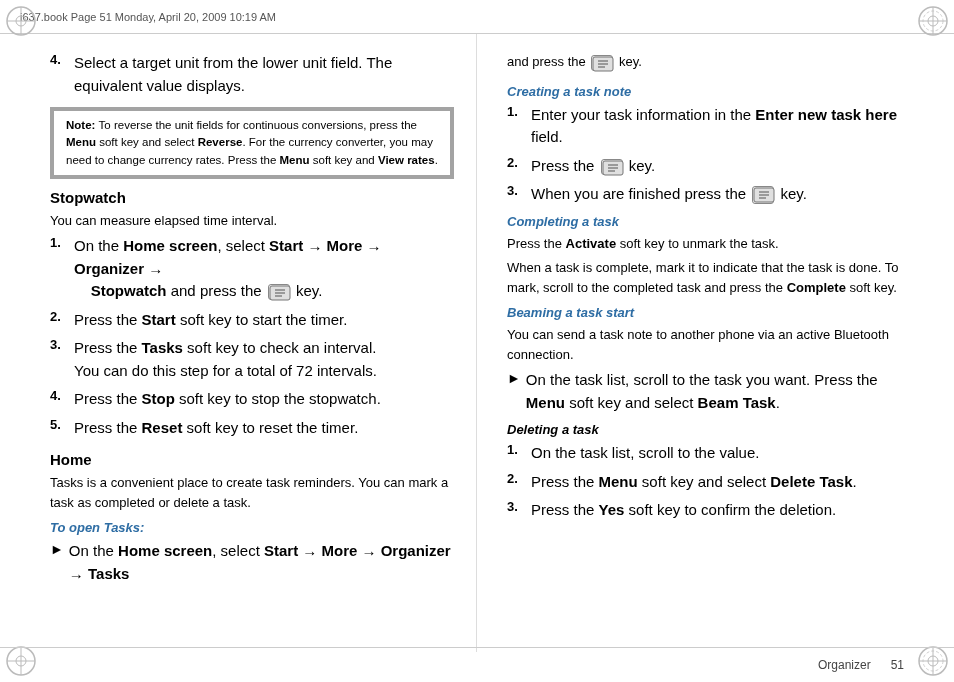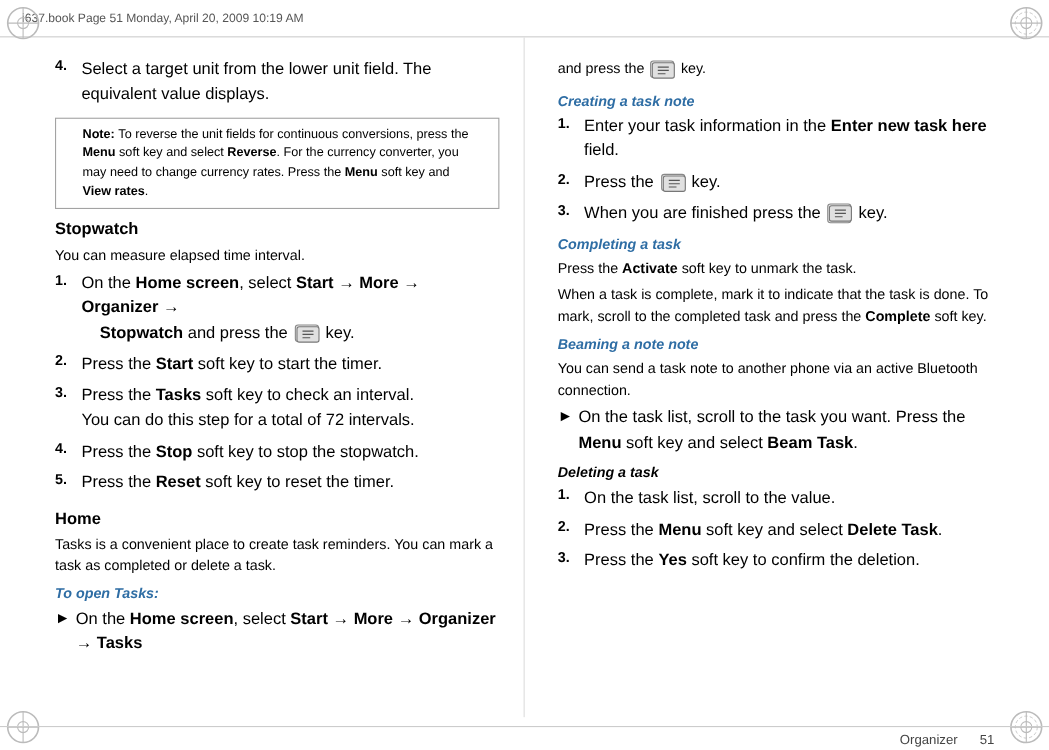--- a/index.html
+++ b/index.html
@@ -78,21 +78,21 @@
       width: 50%;
       padding: 18px 40px 10px 30px;
     }
 
     
     .footer {
       position: absolute;
       bottom: 0;
       left: 0;
       right: 0;
-      height: 22px;
+      height: 35px;
       display: flex;
       align-items: center;
       justify-content: flex-end;
       padding-right: 50px;
       border-top: 1px solid #ccc;
     }
 
     .footer-text {
       font-size: 12px;
       color: #444;
@@ -136,22 +136,22 @@
     }
 
     .body-text {
       font-size: 13px;
       line-height: 1.5;
       margin-bottom: 5px;
     }
 
     
     .note-box {
-      border: 1px solid #a3a3a3;
-      padding: 6px 24px;
+      border: 4px solid #a3a3a3;
+      padding: 6px 12px;
       margin: 10px 0;
       font-size: 11.5px;
       line-height: 1.5;
     }
 
     .note-box .note-label {
       font-weight: bold;
     }
 
     .key-icon-img {
@@ -330,21 +330,21 @@
       <div class="italic-heading">Completing a task</div>
 
       <div class="body-text">
         Press the <b>Activate</b> soft key to unmark the task.
       </div>
 
       <div class="body-text">
         When a task is complete, mark it to indicate that the task is done. To mark, scroll to the completed task and press the <b>Complete</b> soft key.
       </div>
 
-      <div class="italic-heading">Beaming a note note</div>
+      <div class="italic-heading">Beaming a task start</div>
 
       <div class="body-text">
         You can send a task note to another phone via an active Bluetooth connection.
       </div>
 
       <div class="arrow-item">
         <span class="arrow-sym">►</span>
         <span class="step-content">On the task list, scroll to the task you want. Press the <b>Menu</b> soft key and select <b>Beam Task</b>.</span>
       </div>
 

